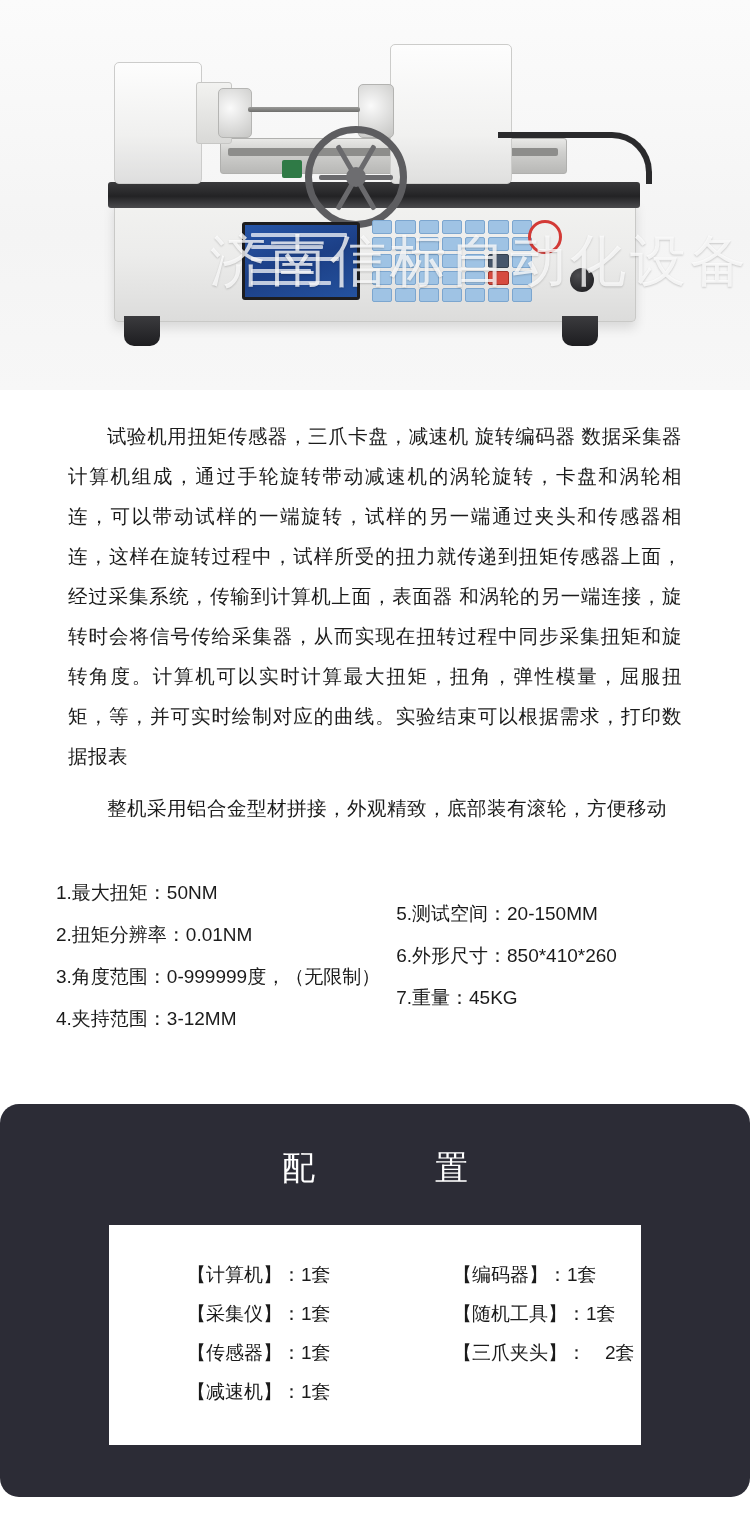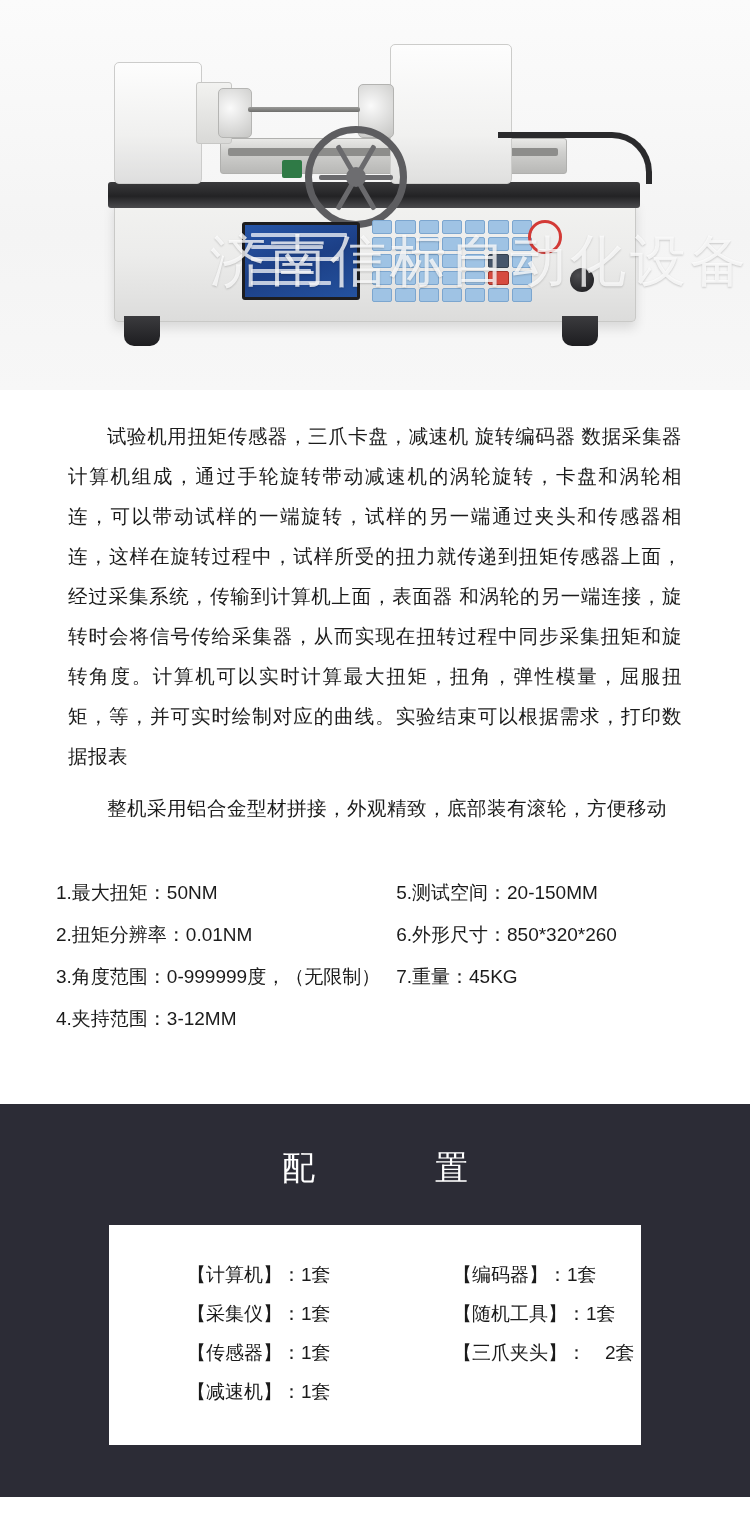--- a/index.html
+++ b/index.html
@@ -291,27 +291,29 @@
   }
   .spec-item {
     font-size: 19px;
     line-height: 42px;
     color: #1b1b1b;
     white-space: nowrap;
   }
   .spec-col {
     display: flex;
     flex-direction: column;
+    justify-content: center;
   }
 
   
   .config {
     margin-top: 64px;
     background: #2c2c36;
     padding: 42px 0 52px 0;
+    border-radius: 19px;
   }
   .config-title {
     text-align: center;
     color: #ffffff;
     font-size: 33px;
     letter-spacing: 18px;
     text-indent: 18px;
     margin-bottom: 34px;
   }
   .config-card {
@@ -420,21 +422,21 @@
 
   <div class="specs">
     <div class="spec-col">
       <span class="spec-item">1.最大扭矩：50NM</span>
       <span class="spec-item">2.扭矩分辨率：0.01NM</span>
       <span class="spec-item">3.角度范围：0-999999度，（无限制）</span>
       <span class="spec-item">4.夹持范围：3-12MM</span>
     </div>
     <div class="spec-col">
       <span class="spec-item">5.测试空间：20-150MM</span>
-      <span class="spec-item">6.外形尺寸：850*320*260</span>
+      <span class="spec-item">6.外形尺寸：850*410*260</span>
       <span class="spec-item">7.重量：45KG</span>
     </div>
   </div>
 
   <div class="config">
     <div class="config-title">配　　置</div>
     <div class="config-card">
       <div class="config-col">
         <span class="config-item">【计算机】：1套</span>
         <span class="config-item">【采集仪】：1套</span>

